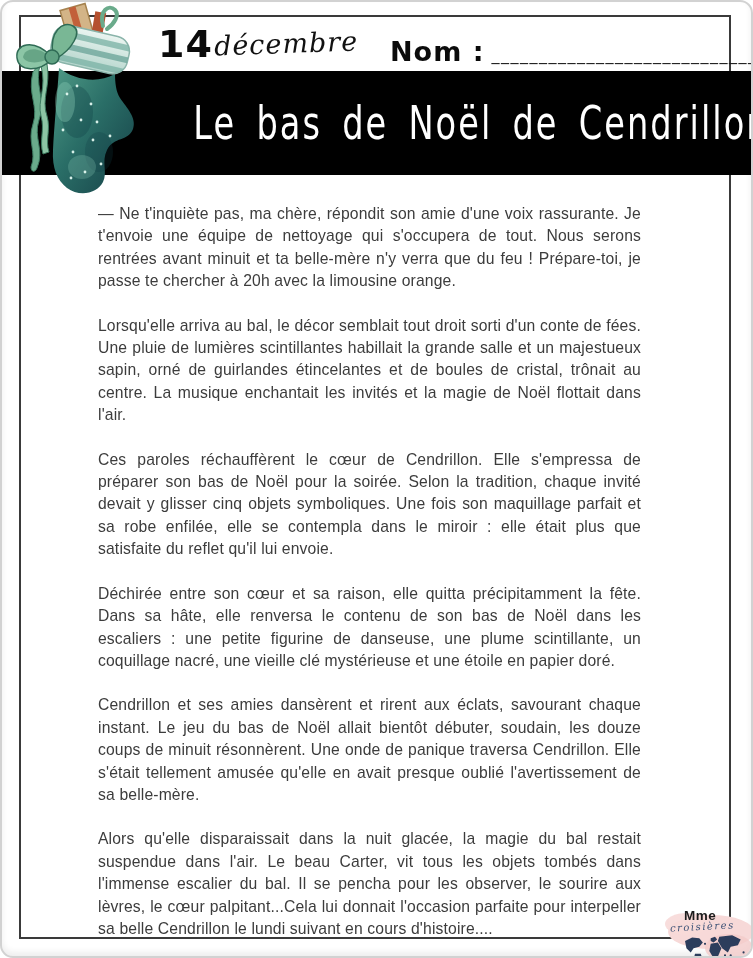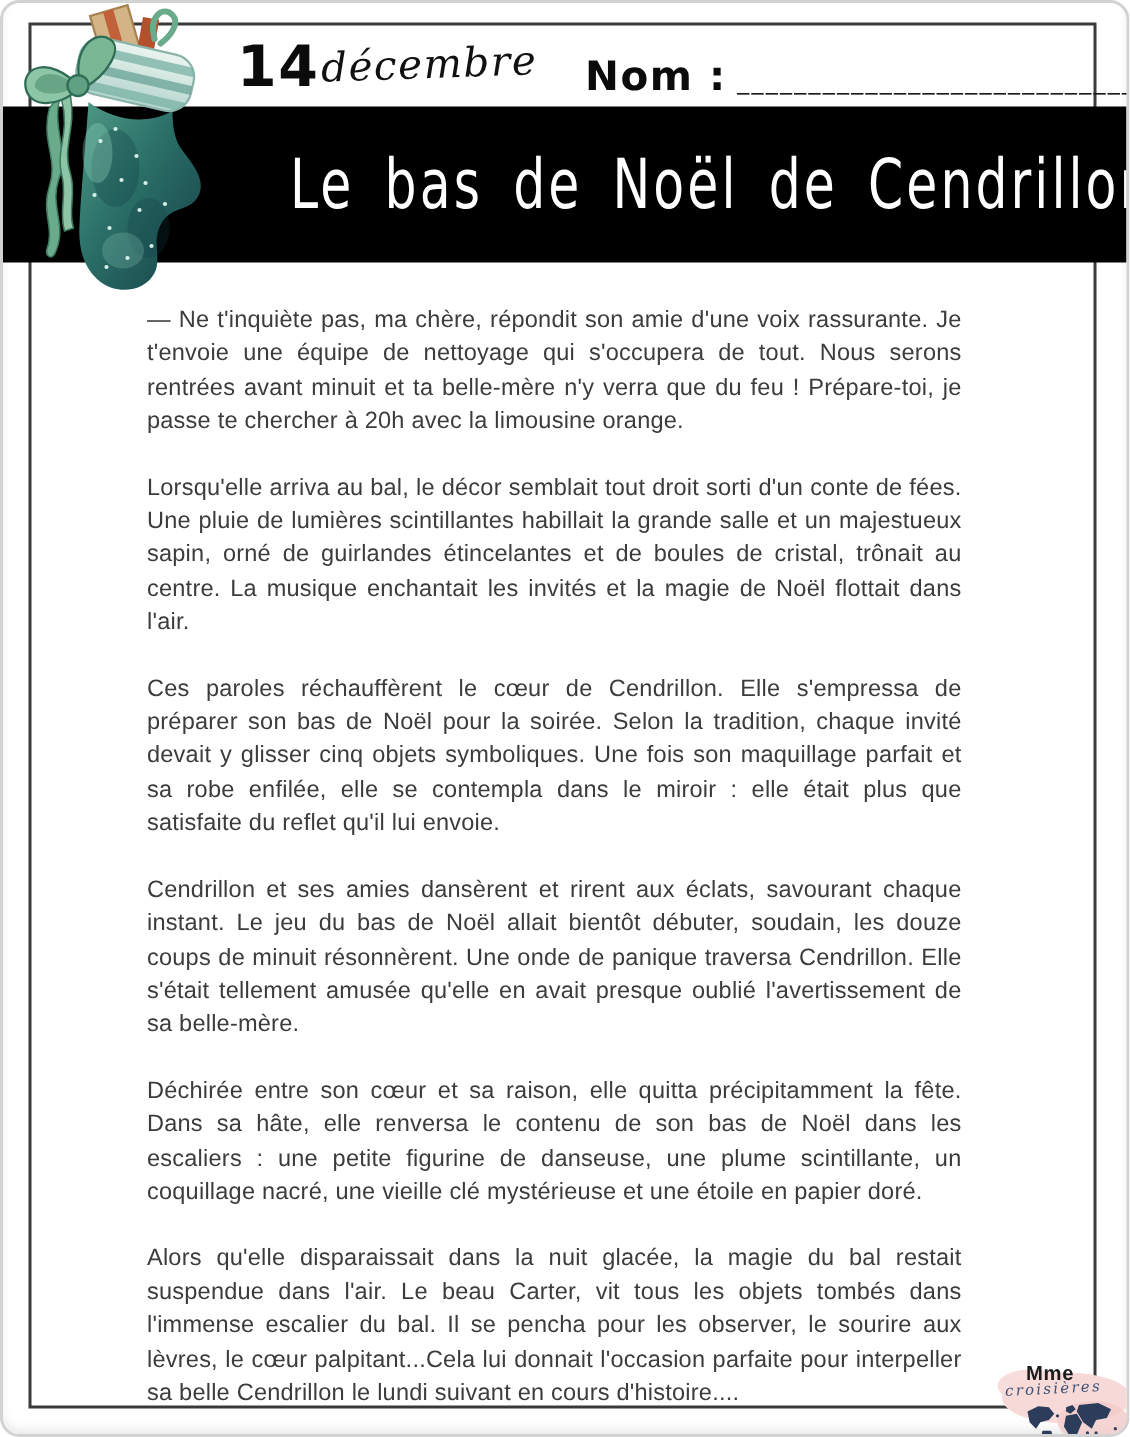--- a/index.html
+++ b/index.html
@@ -132,22 +132,22 @@
       <path d="M42,54 C30,44 18,46 16,55 C18,62 34,62 42,56 Z" fill="#4e8f72" opacity="0.6"></path>
       <path d="M46,52 C42,30 56,18 66,24 C76,30 64,48 50,56 Z" fill="#79b795" stroke="#2f6b55" stroke-width="1.5"></path>
       <circle cx="45" cy="55" r="7" fill="#5fa182" stroke="#2f6b55" stroke-width="1.5"></circle>
     </g>
   </svg>
 
   <div class="story">
     <p>— Ne t'inquiète pas, ma chère, répondit son amie d'une voix rassurante. Je t'envoie une équipe de nettoyage qui s'occupera de tout. Nous serons rentrées avant minuit et ta belle-mère n'y verra que du feu ! Prépare-toi, je passe te chercher à 20h avec la limousine orange.</p>
     <p>Lorsqu'elle arriva au bal, le décor semblait tout droit sorti d'un conte de fées. Une pluie de lumières scintillantes habillait la grande salle et un majestueux sapin, orné de guirlandes étincelantes et de boules de cristal, trônait au centre. La musique enchantait les invités et la magie de Noël flottait dans l'air.</p>
     <p>Ces paroles réchauffèrent le cœur de Cendrillon. Elle s'empressa de préparer son bas de Noël pour la soirée. Selon la tradition, chaque invité devait y glisser cinq objets symboliques. Une fois son maquillage parfait et sa robe enfilée, elle se contempla dans le miroir : elle était plus que satisfaite du reflet qu'il lui envoie.</p>
+    <p>Déchirée entre son cœur et sa raison, elle quitta précipitamment la fête. Dans sa hâte, elle renversa le contenu de son bas de Noël dans les escaliers : une petite figurine de danseuse, une plume scintillante, un coquillage nacré, une vieille clé mystérieuse et une étoile en papier doré.</p>
     <p>Cendrillon et ses amies dansèrent et rirent aux éclats, savourant chaque instant. Le jeu du bas de Noël allait bientôt débuter, soudain, les douze coups de minuit résonnèrent. Une onde de panique traversa Cendrillon. Elle s'était tellement amusée qu'elle en avait presque oublié l'avertissement de sa belle-mère.</p>
-    <p>Déchirée entre son cœur et sa raison, elle quitta précipitamment la fête. Dans sa hâte, elle renversa le contenu de son bas de Noël dans les escaliers : une petite figurine de danseuse, une plume scintillante, un coquillage nacré, une vieille clé mystérieuse et une étoile en papier doré.</p>
     <p>Alors qu'elle disparaissait dans la nuit glacée, la magie du bal restait suspendue dans l'air. Le beau Carter, vit tous les objets tombés dans l'immense escalier du bal. Il se pencha pour les observer, le sourire aux lèvres, le cœur palpitant...Cela lui donnait l'occasion parfaite pour interpeller sa belle Cendrillon le lundi suivant en cours d'histoire....</p>
   </div>
 
   <div class="logo">
     <svg class="logo-splash" viewBox="0 0 93 66" xmlns="http://www.w3.org/2000/svg" aria-hidden="true">
       <ellipse cx="50" cy="24" rx="43" ry="17" fill="#f7d9d8"></ellipse>
       <ellipse cx="26" cy="16" rx="22" ry="11" fill="#f7d9d8" opacity="0.9"></ellipse>
       <ellipse cx="68" cy="40" rx="24" ry="14" fill="#f2cac9" opacity="0.8"></ellipse>
     </svg>
     <span class="logo-name">Mme</span>

